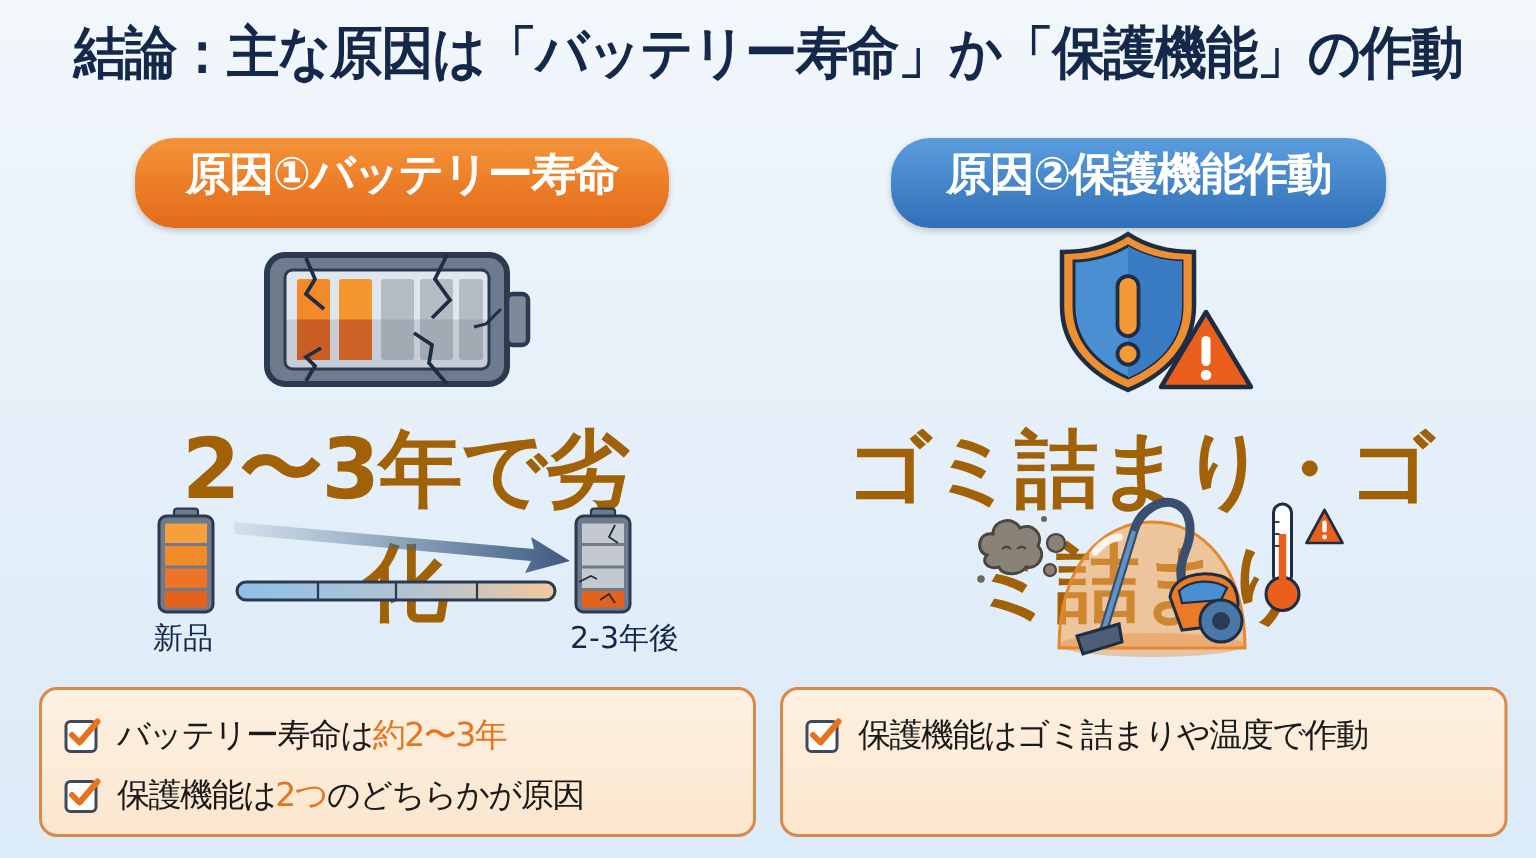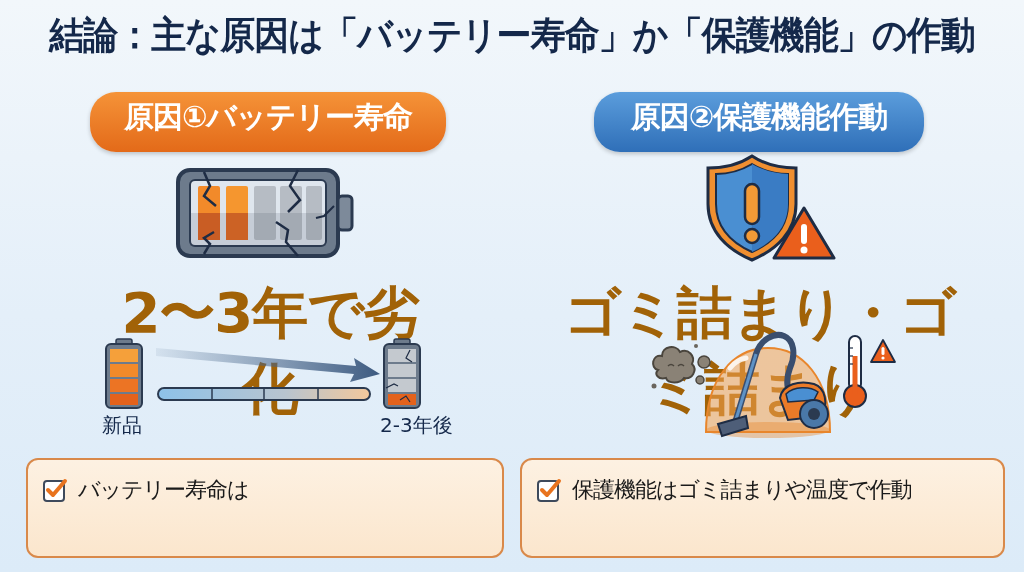--- a/index.html
+++ b/index.html
@@ -167,20 +167,30 @@
   <circle cx="14" cy="20" r="1.6" fill="#fff"></circle>
 </svg>
 
 <div class="summary left">
   <div class="row">
     <svg class="check" style="position:static" viewBox="0 0 26 26">
       <rect x="2" y="4" width="20" height="20" rx="3" fill="#fff" stroke="#3e4a5c" stroke-width="2"></rect>
       <path d="M6 13 L11 18 L23 4" stroke="#e8731e" stroke-width="4" fill="none" stroke-linecap="round" stroke-linejoin="round"></path>
     </svg>
     <span>バッテリー寿命は</span>
+      <span class="hl">約2〜3年</span>
+  </div>
+  <div class="row">
+    <svg class="check" style="position:static" viewBox="0 0 26 26">
+      <rect x="2" y="4" width="20" height="20" rx="3" fill="#fff" stroke="#3e4a5c" stroke-width="2"></rect>
+      <path d="M6 13 L11 18 L23 4" stroke="#e8731e" stroke-width="4" fill="none" stroke-linecap="round" stroke-linejoin="round"></path>
+    </svg>
+    <span>保護機能は</span>
+      <span class="hl">2つ</span>
+      <span>のどちらかが原因</span>
   </div>
 </div>
 
 <div class="summary right">
   <div class="row">
     <svg class="check" style="position:static" viewBox="0 0 26 26">
       <rect x="2" y="4" width="20" height="20" rx="3" fill="#fff" stroke="#3e4a5c" stroke-width="2"></rect>
       <path d="M6 13 L11 18 L23 4" stroke="#e8731e" stroke-width="4" fill="none" stroke-linecap="round" stroke-linejoin="round"></path>
     </svg>
     <span>保護機能はゴミ詰まりや温度で作動</span>

